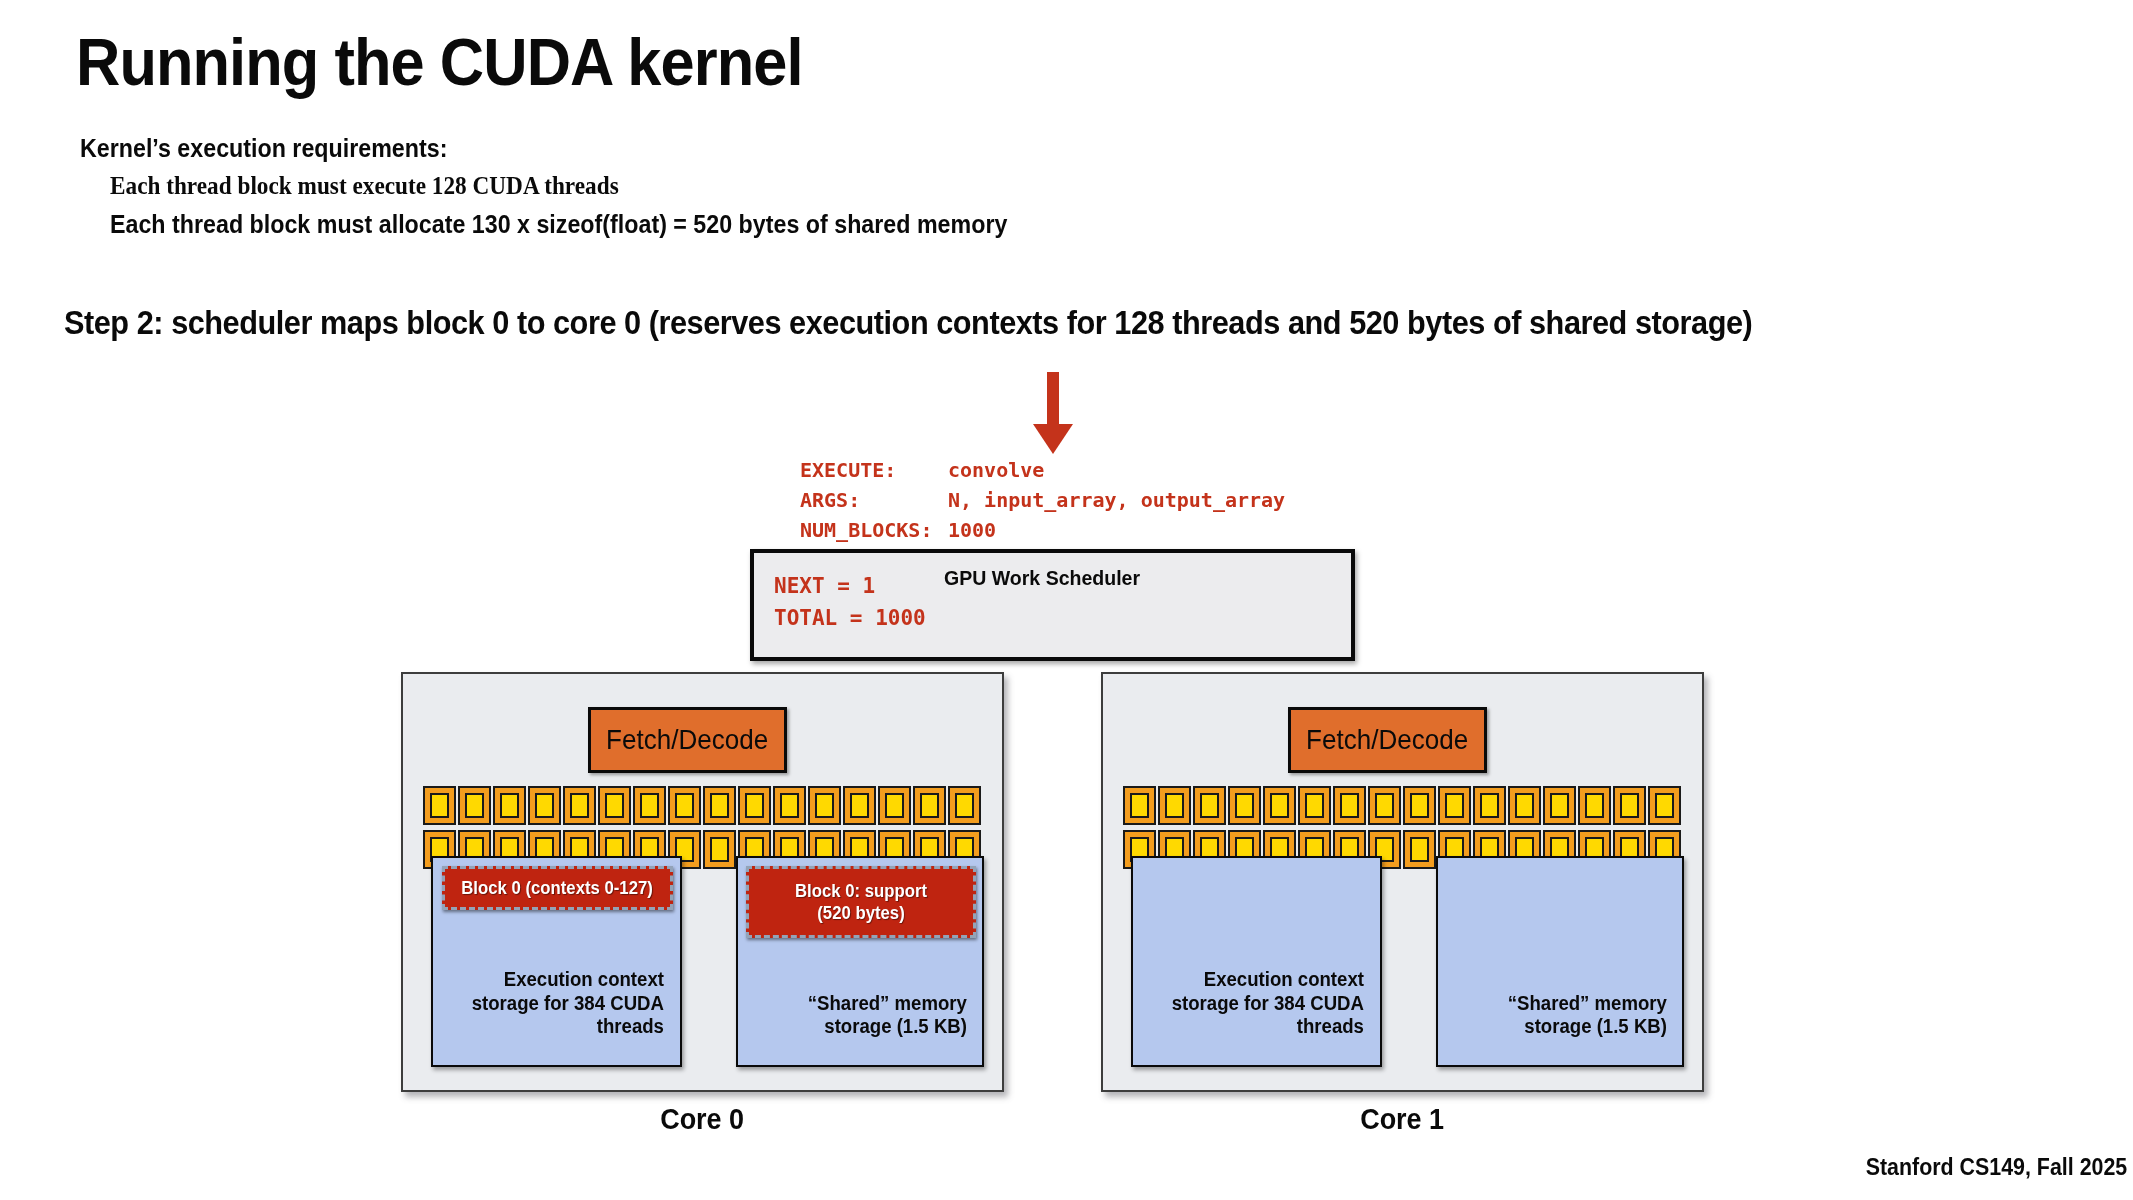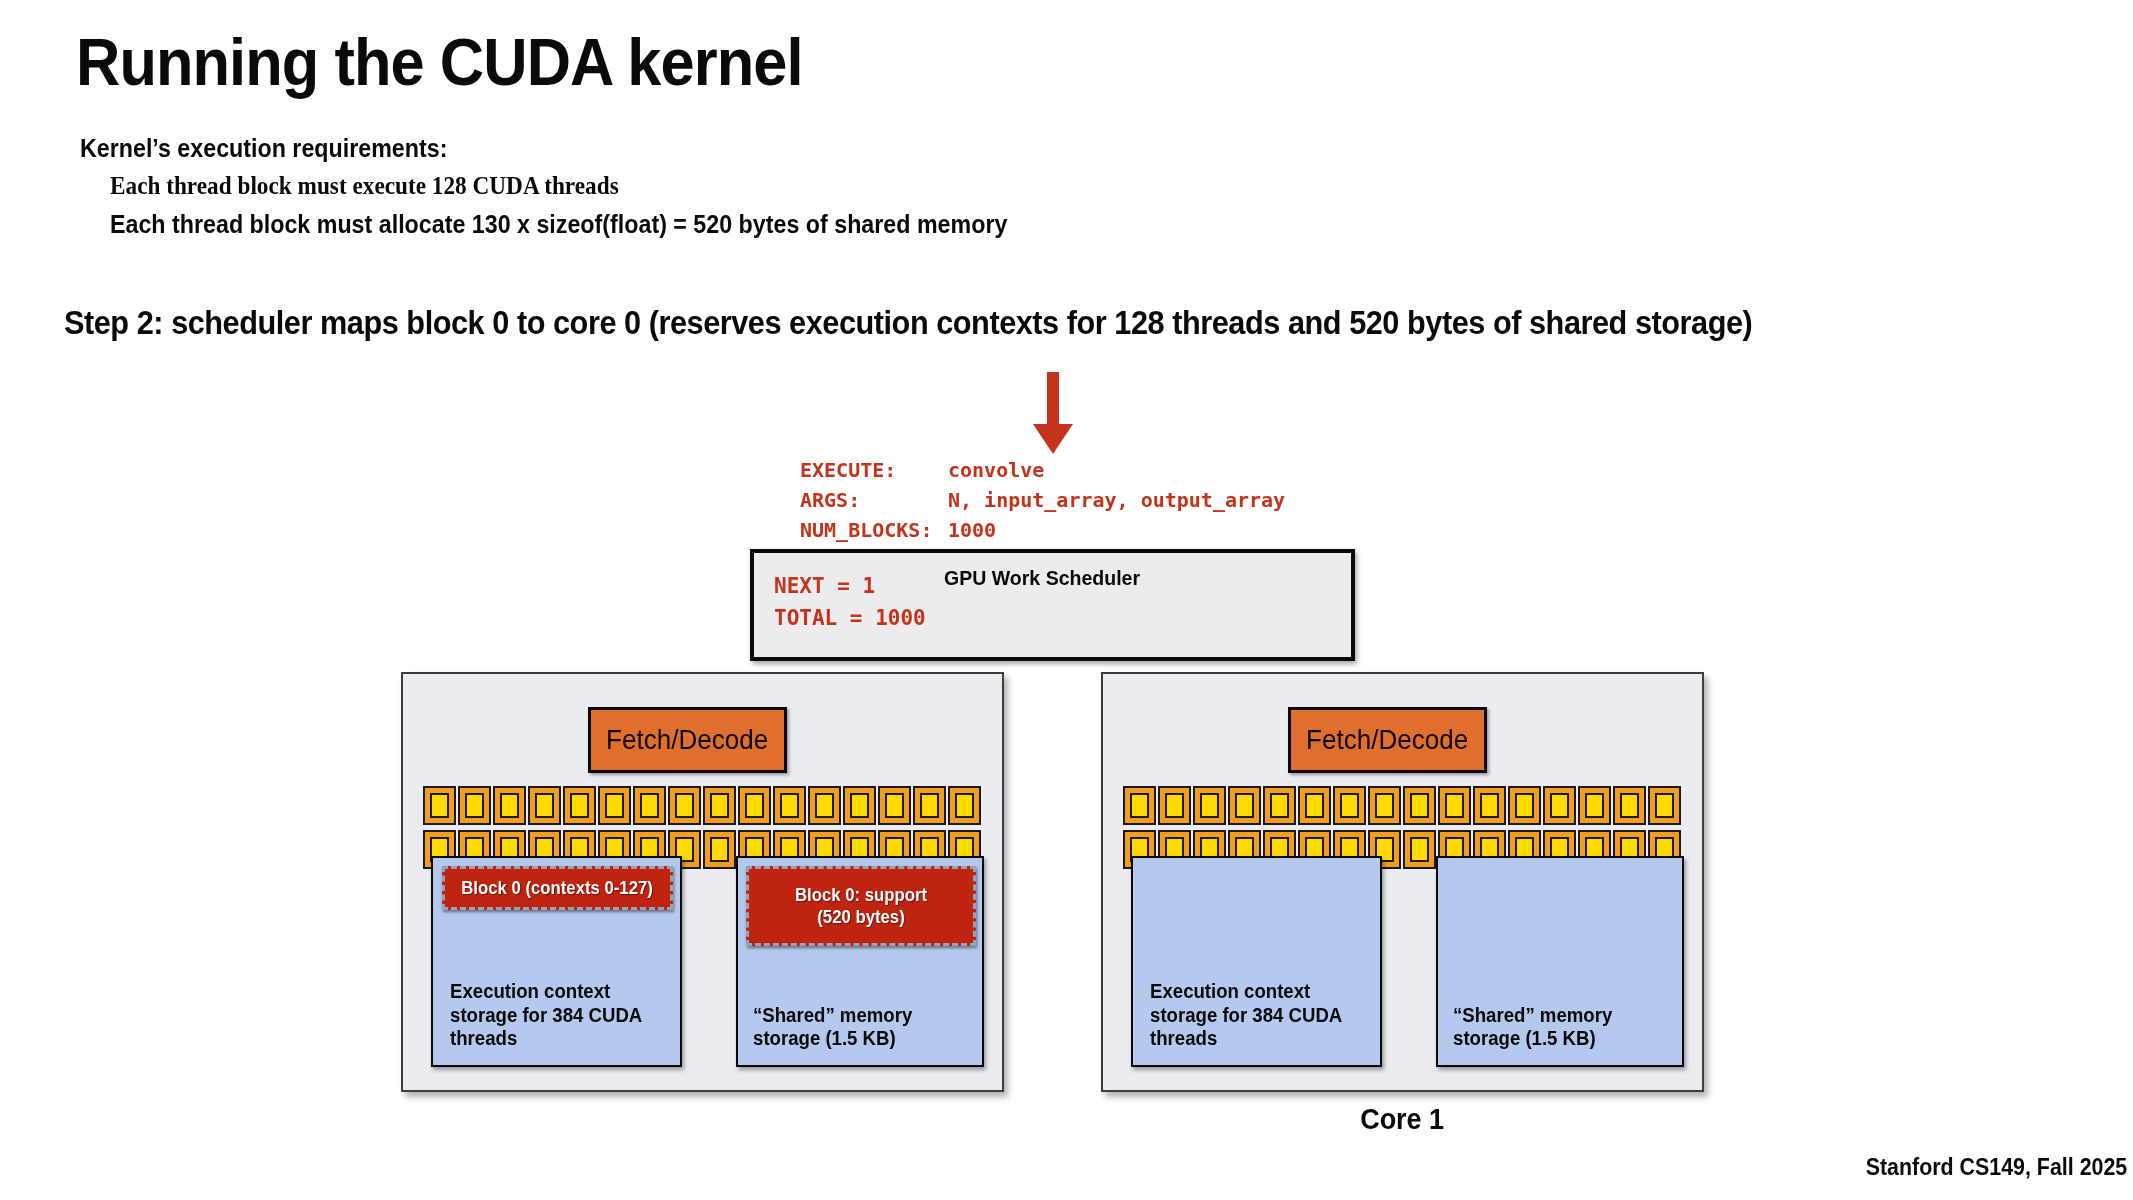--- a/index.html
+++ b/index.html
@@ -120,40 +120,40 @@
   .storage {
     position: absolute; top: 182px; height: 211px;
     background: var(--storage-blue, #b5c8ee);
     border: 2px solid #0a0a0a;
     box-shadow: 2px 3px 4px rgba(0,0,0,.35);
     display: flex; align-items: flex-end; justify-content: center;
   }
   .storage-exec   { left: 28px;  width: 251px; }
   .storage-shared { left: 333px; width: 248px; }
   .storage-label {
-    padding-bottom: 14px;
+    padding-bottom: 26px;
     width: 230px;
-    text-align: left;
+    text-align: right;
     font-size: 20px; font-weight: 800; color: #0a0a0a;
     line-height: 1.18;
   }
 
   .block-red {
     position: absolute;
     background: var(--block-red, #bf2410);
     border: 3px dashed #93a3b8;
     box-shadow: 1px 2px 3px rgba(0,0,0,.45);
     display: flex; align-items: center; justify-content: center;
     text-align: center;
     color: #ffffff; font-size: 18px; font-weight: 800;
     line-height: 1.25;
     text-shadow: 1px 1px 1px rgba(0,0,0,.45);
   }
   .block-context { left: 9px; top: 8px; width: 231px; height: 44px; }
-  .block-support { left: 8px; top: 8px; width: 230px; height: 80px; }
+  .block-support { left: 8px; top: 8px; width: 230px; height: 72px; }
 
   .core-label {
     position: absolute; top: 1103px;
     width: 603px; text-align: center;
     font-size: 29px; font-weight: 800; color: #0a0a0a;
   }
   .core-label-0 { left: 401px; }
   .core-label-1 { left: 1101px; }
 
   .footer {
@@ -301,20 +301,21 @@
         </div>
       <div class="storage-label"><span class="narrow-c">Execution context storage for 384 CUDA threads</span></div>
     </div>
     <div class="storage storage-shared">
       <div class="block-red block-support">
         <span class="narrow-c"><span>Block 0: support</span><br><span>(520 bytes)</span></span>
       </div>
       <div class="storage-label"><span class="narrow-c">“Shared” memory storage (1.5 KB)</span></div>
     </div>
   </div>
+  <div class="core-label core-label-0"><span class="narrow-c">Core 0</span></div>
 
   <div class="core core-1">
     <div class="fetch-decode">
         <span class="narrow-c">Fetch/Decode</span>
       </div>
     <div class="alu-grid">
         <div class="alu-row">
           <div class="alu">
             <div class="alu-in"></div>
           </div>

